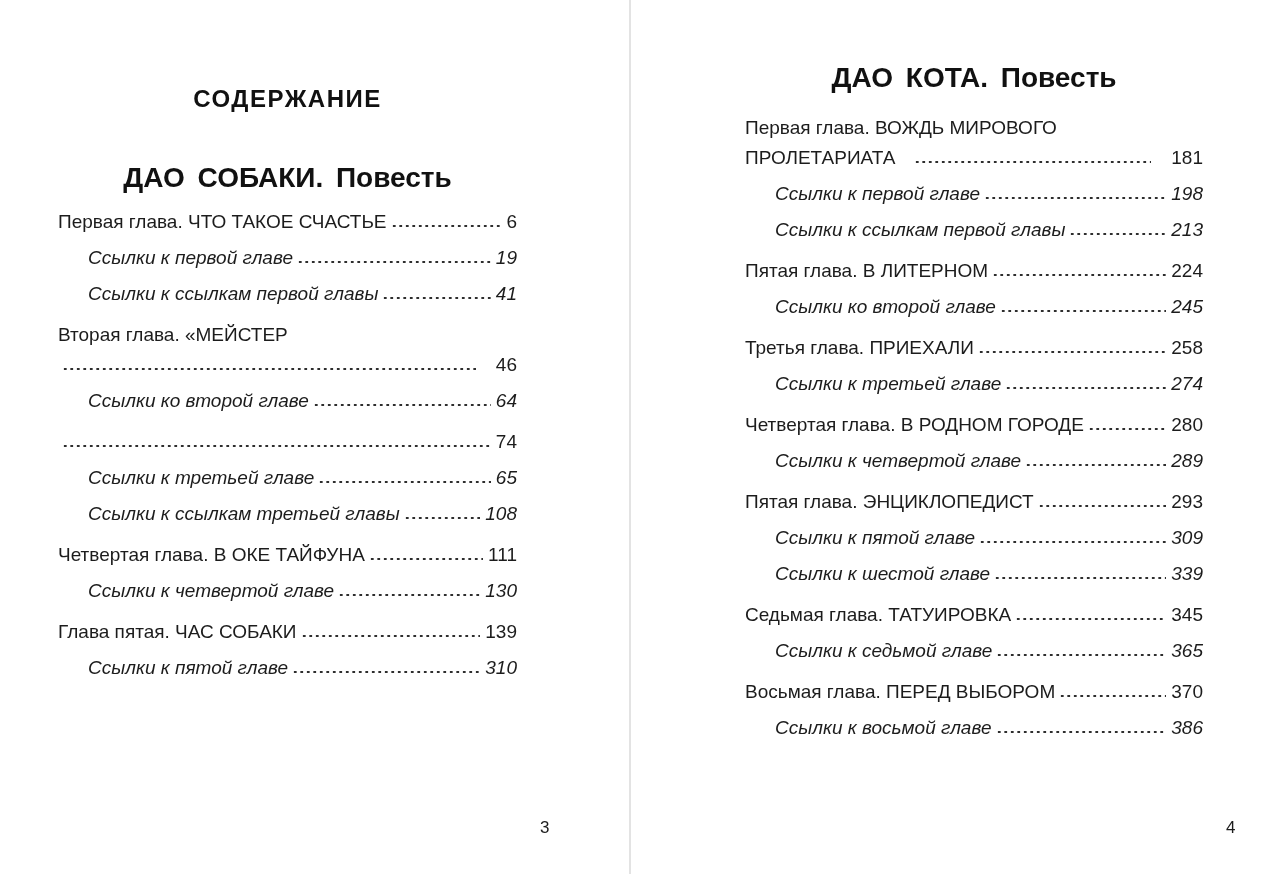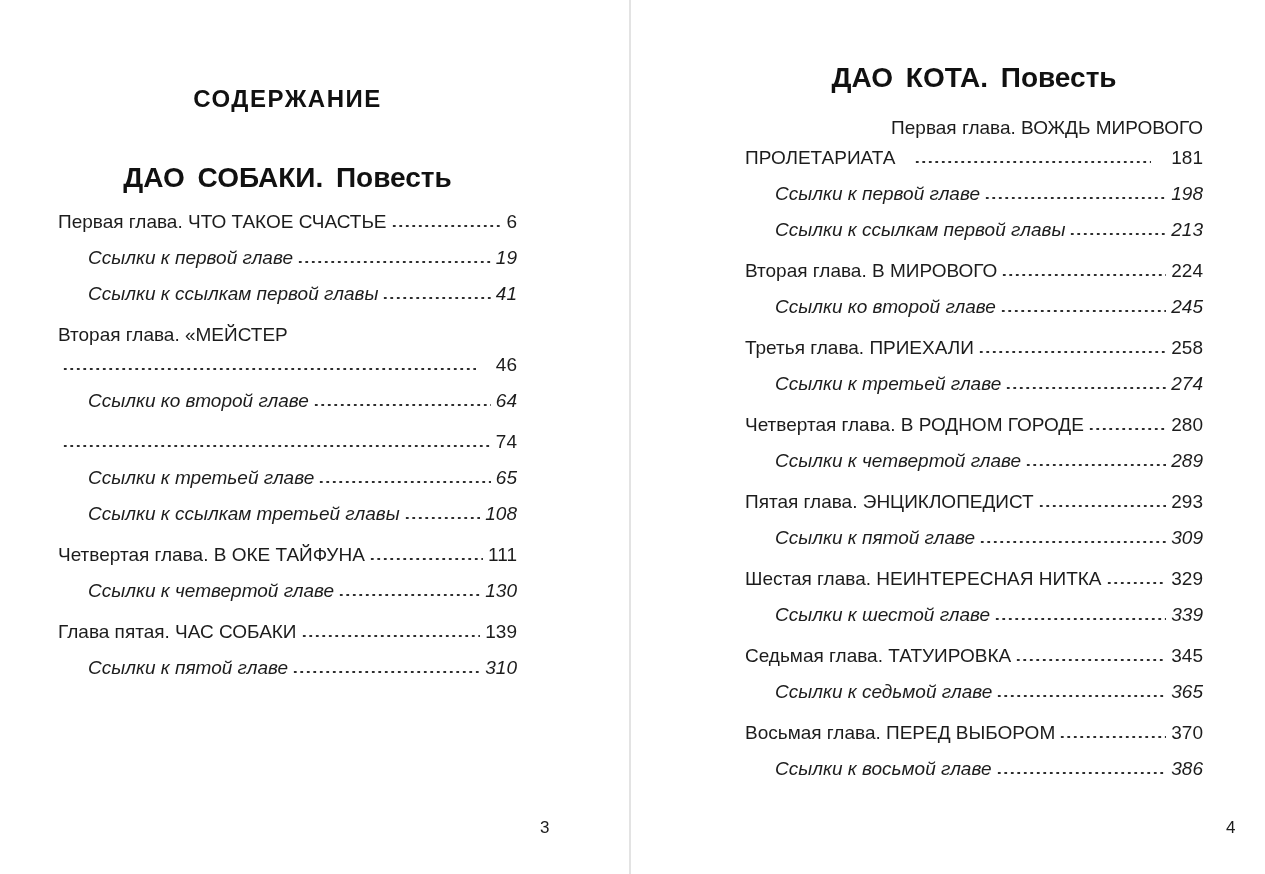--- a/index.html
+++ b/index.html
@@ -32,21 +32,21 @@
   }
   .right-page .section-heading { margin-top: 64px; }
 
   .entry {
     display: flex; align-items: baseline;
     font-size: 19px; line-height: 30px;
     margin-top: 6px;
   }
   .entry.chapter { margin-top: 11px; }
   .left-page  .entry.first { margin-top: 15px; }
-  .right-page .entry.first { margin-top: 21px; text-align: right; }
+  .right-page .entry.first { margin-top: 21px; }
   .entry.ref { font-style: italic; padding-left: 30px; }
   .entry.two-line { display: block; }
   .two-line .row { display: flex; align-items: baseline; gap: 15px; }
   .label { white-space: nowrap; }
   .leader {
     flex: 1 1 auto; height: 4px; min-width: 10px;
     margin: 0 5px 0 4px;
     background-image: radial-gradient(circle, #2e2e2e 1.2px, rgba(0,0,0,0) 1.45px);
     background-size: 6.5px 4px;
     background-repeat: repeat-x;
@@ -150,21 +150,21 @@
         <span class="label">Ссылки к первой главе</span>
         <span class="leader"></span>
         <span class="pg">198</span>
       </div>
       <div class="entry ref">
         <span class="label">Ссылки к ссылкам первой главы</span>
         <span class="leader"></span>
         <span class="pg">213</span>
       </div>
       <div class="entry chapter">
-        <span class="label">Вторая глава. В МИРОВОГО</span>
+        <span class="label">Пятая глава. В ЛИТЕРНОМ</span>
         <span class="leader"></span>
         <span class="pg">224</span>
       </div>
       <div class="entry ref">
         <span class="label">Ссылки ко второй главе</span>
         <span class="leader"></span>
         <span class="pg">245</span>
       </div>
       <div class="entry chapter">
         <span class="label">Третья глава. ПРИЕХАЛИ</span>
@@ -188,25 +188,20 @@
       </div>
       <div class="entry chapter">
         <span class="label">Пятая глава. ЭНЦИКЛОПЕДИСТ</span>
         <span class="leader"></span>
         <span class="pg">293</span>
       </div>
       <div class="entry ref">
         <span class="label">Ссылки к пятой главе</span>
         <span class="leader"></span>
         <span class="pg">309</span>
-      </div>
-      <div class="entry chapter">
-        <span class="label">Шестая глава. НЕИНТЕРЕСНАЯ НИТКА</span>
-        <span class="leader"></span>
-        <span class="pg">329</span>
       </div>
       <div class="entry ref">
         <span class="label">Ссылки к шестой главе</span>
         <span class="leader"></span>
         <span class="pg">339</span>
       </div>
       <div class="entry chapter">
         <span class="label">Седьмая глава. ТАТУИРОВКА</span>
         <span class="leader"></span>
         <span class="pg">345</span>

